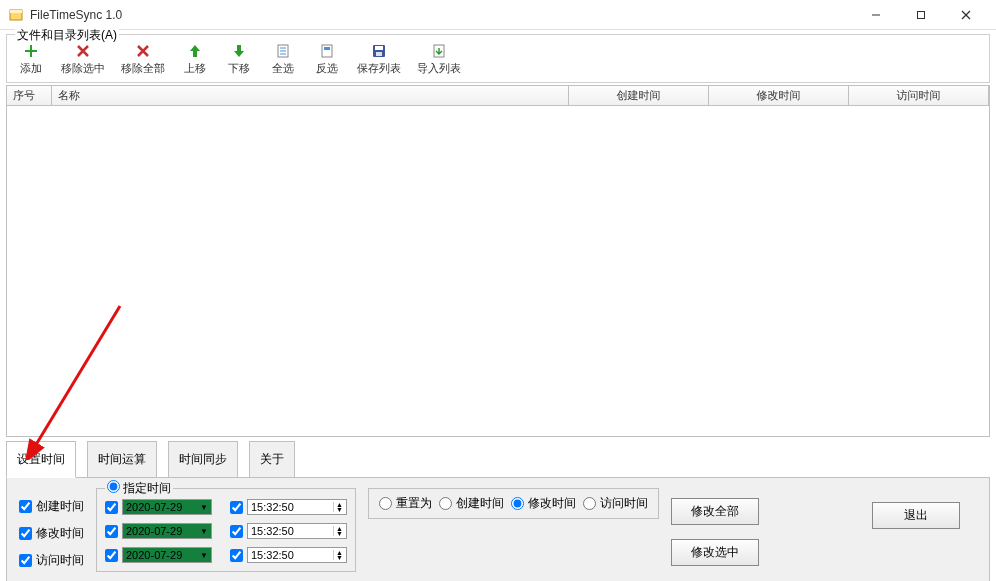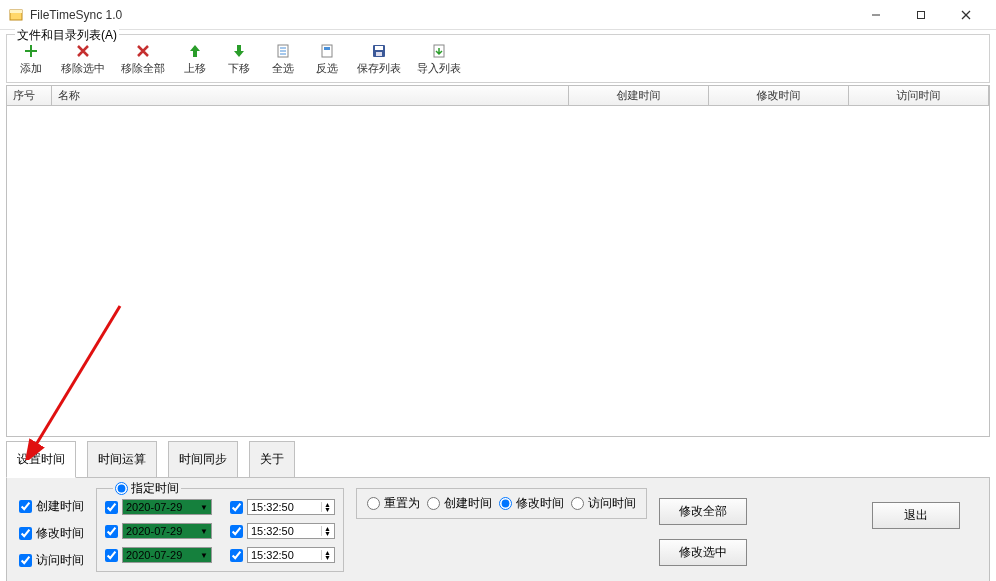--- a/index.html
+++ b/index.html
@@ -36,26 +36,26 @@
 .tab.active { background: #fff; border-bottom: 1px solid #fff; margin-bottom: -1px; }
 .tab-content { border: 1px solid #c0c0c0; border-top: none; padding: 10px 12px; display: flex; gap: 12px; align-items: flex-start; background: #f0f0f0; }
 
 
 .chk-col { display: flex; flex-direction: column; gap: 10px; padding-top: 10px; }
 .chk-row { display: flex; align-items: center; gap: 4px; white-space: nowrap; }
 input[type="checkbox"], input[type="radio"] { margin: 0; }
 
 
 .inner-group { border: 1px solid #c0c0c0; padding: 4px 8px 8px 8px; position: relative; }
-.inner-group .radio-legend { position: absolute; top: -9px; left: 16px; background: #f0f0f0; padding: 0 2px; display: flex; align-items: center; gap: 3px; }
+.inner-group .radio-legend { position: absolute; top: -9px; left: 8px; background: #f0f0f0; padding: 0 2px; display: flex; align-items: flex-start; gap: 3px; }
 .time-grid { display: flex; gap: 18px; margin-top: 6px; }
 .time-col { display: flex; flex-direction: column; gap: 8px; }
 .date-input, .time-input { display: flex; align-items: center; gap: 4px; }
 .date-field { border: 1px solid #999; background: #15803d; padding: 1px 3px; font-size: 11px; display: flex; align-items: center; gap: 2px; width: 90px; justify-content: space-between; }
-.time-field { border: 1px solid #999; background: #fff; padding: 1px 3px; font-size: 11px; display: flex; align-items: center; width: 88px; justify-content: space-between; }
+.time-field { border: 1px solid #999; background: #fff; padding: 1px 3px; font-size: 11px; display: flex; align-items: center; width: 100px; justify-content: space-between; }
 .spin { display: flex; flex-direction: column; line-height: 5px; font-size: 7px; border-left: 1px solid #ccc; padding-left: 2px; }
 .spin span { cursor: pointer; }
 .dropdown-arrow { font-size: 8px; }
 
 
 .reset-col { border: 1px solid #c0c0c0; padding: 6px 10px; display: flex; gap: 7px; }
 
 
 .btn-col { display: flex; flex-direction: column; gap: 14px; padding-top: 10px; }
 .btn { border: 1px solid #888; background: linear-gradient(#fdfdfd, #e8e8e8); padding: 4px 18px; font-size: 12px; cursor: pointer; min-width: 88px; text-align: center; }

